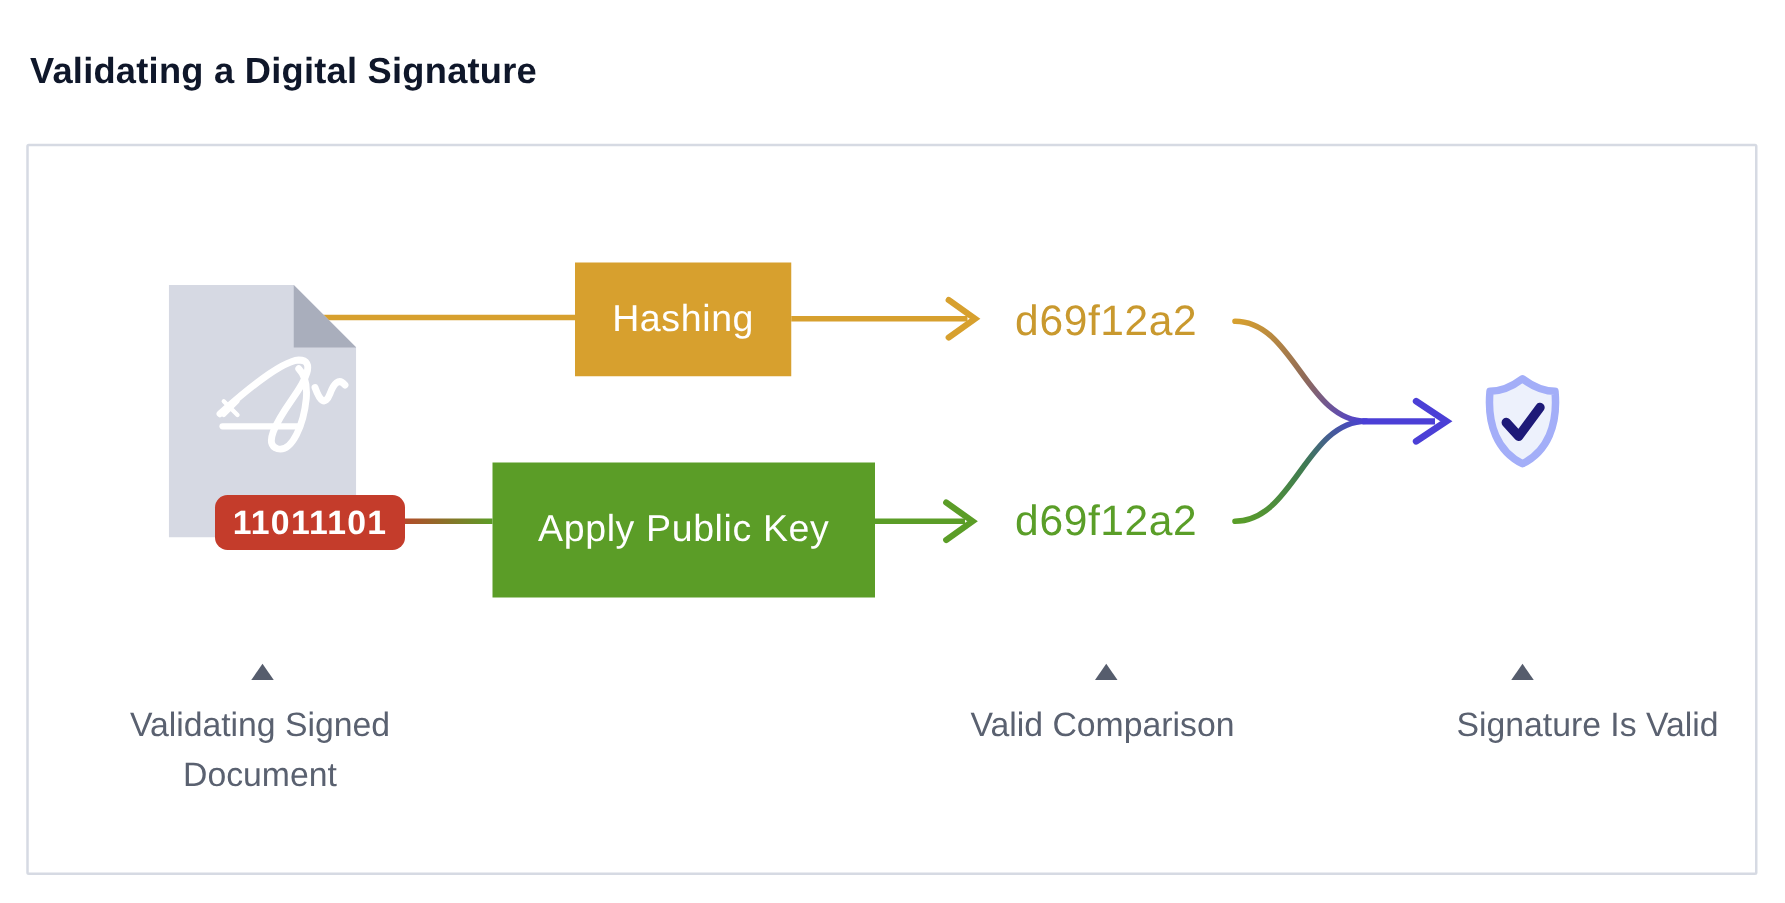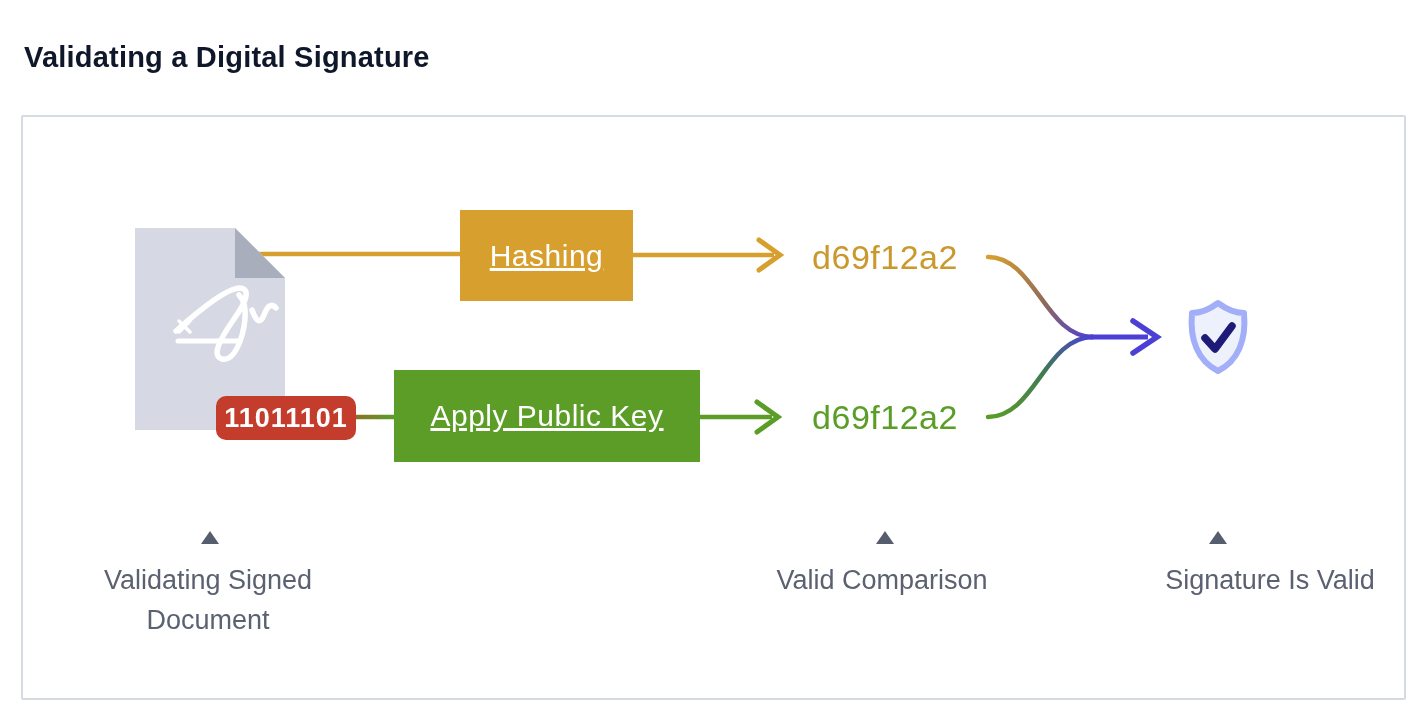--- a/index.html
+++ b/index.html
@@ -21,33 +21,33 @@
     width: 1385px; height: 585px;
     background: #ffffff; border: 2px solid #d6dae3; border-radius: 2px;
   }
 
   .overlay { position: absolute; left: 0; top: 0; width: 1428px; height: 722px; pointer-events: none; }
 
   .doc-icon { position: absolute; left: 135px; top: 228px; }
 
   .badge {
     position: absolute; left: 172px; top: 396px;
-    width: 140px; height: 44px; border-radius: 10px;
+    width: 152px; height: 44px; border-radius: 10px;
     background: #c43c2b; color: #ffffff;
     display: flex; align-items: center; justify-content: center;
-    font-size: 27px; font-weight: bold; letter-spacing: 1px; margin-left: 44px;
+    font-size: 27px; font-weight: bold; letter-spacing: 1px;
   }
 
   .flow-box {
     position: absolute; color: #ffffff;
     display: flex; align-items: center; justify-content: center;
-    font-size: 30px; font-weight: 500; letter-spacing: 0.5px; text-decoration: underline;
+    font-size: 30px; font-weight: 500; letter-spacing: 0.5px;
   }
   .flow-box.gold { left: 460px; top: 210px; width: 173px; height: 91px; background: #d7a02e; }
-  .flow-box.green { left: 394px; top: 370px; width: 306px; height: 92px; background: #5b9d27; }
+  .flow-box.green { left: 394px; top: 370px; width: 306px; height: 108px; background: #5b9d27; }
 
   .hash-value {
     position: absolute; width: 190px; text-align: center;
     font-size: 34px; font-weight: 400; letter-spacing: 0.5px;
   }
   .hash-value.top { left: 790px; top: 238px; color: #c9992e; }
   .hash-value.bottom { left: 790px; top: 398px; color: #5a9e28; }
 
   .shield-icon { position: absolute; left: 1182px; top: 298px; }
 

